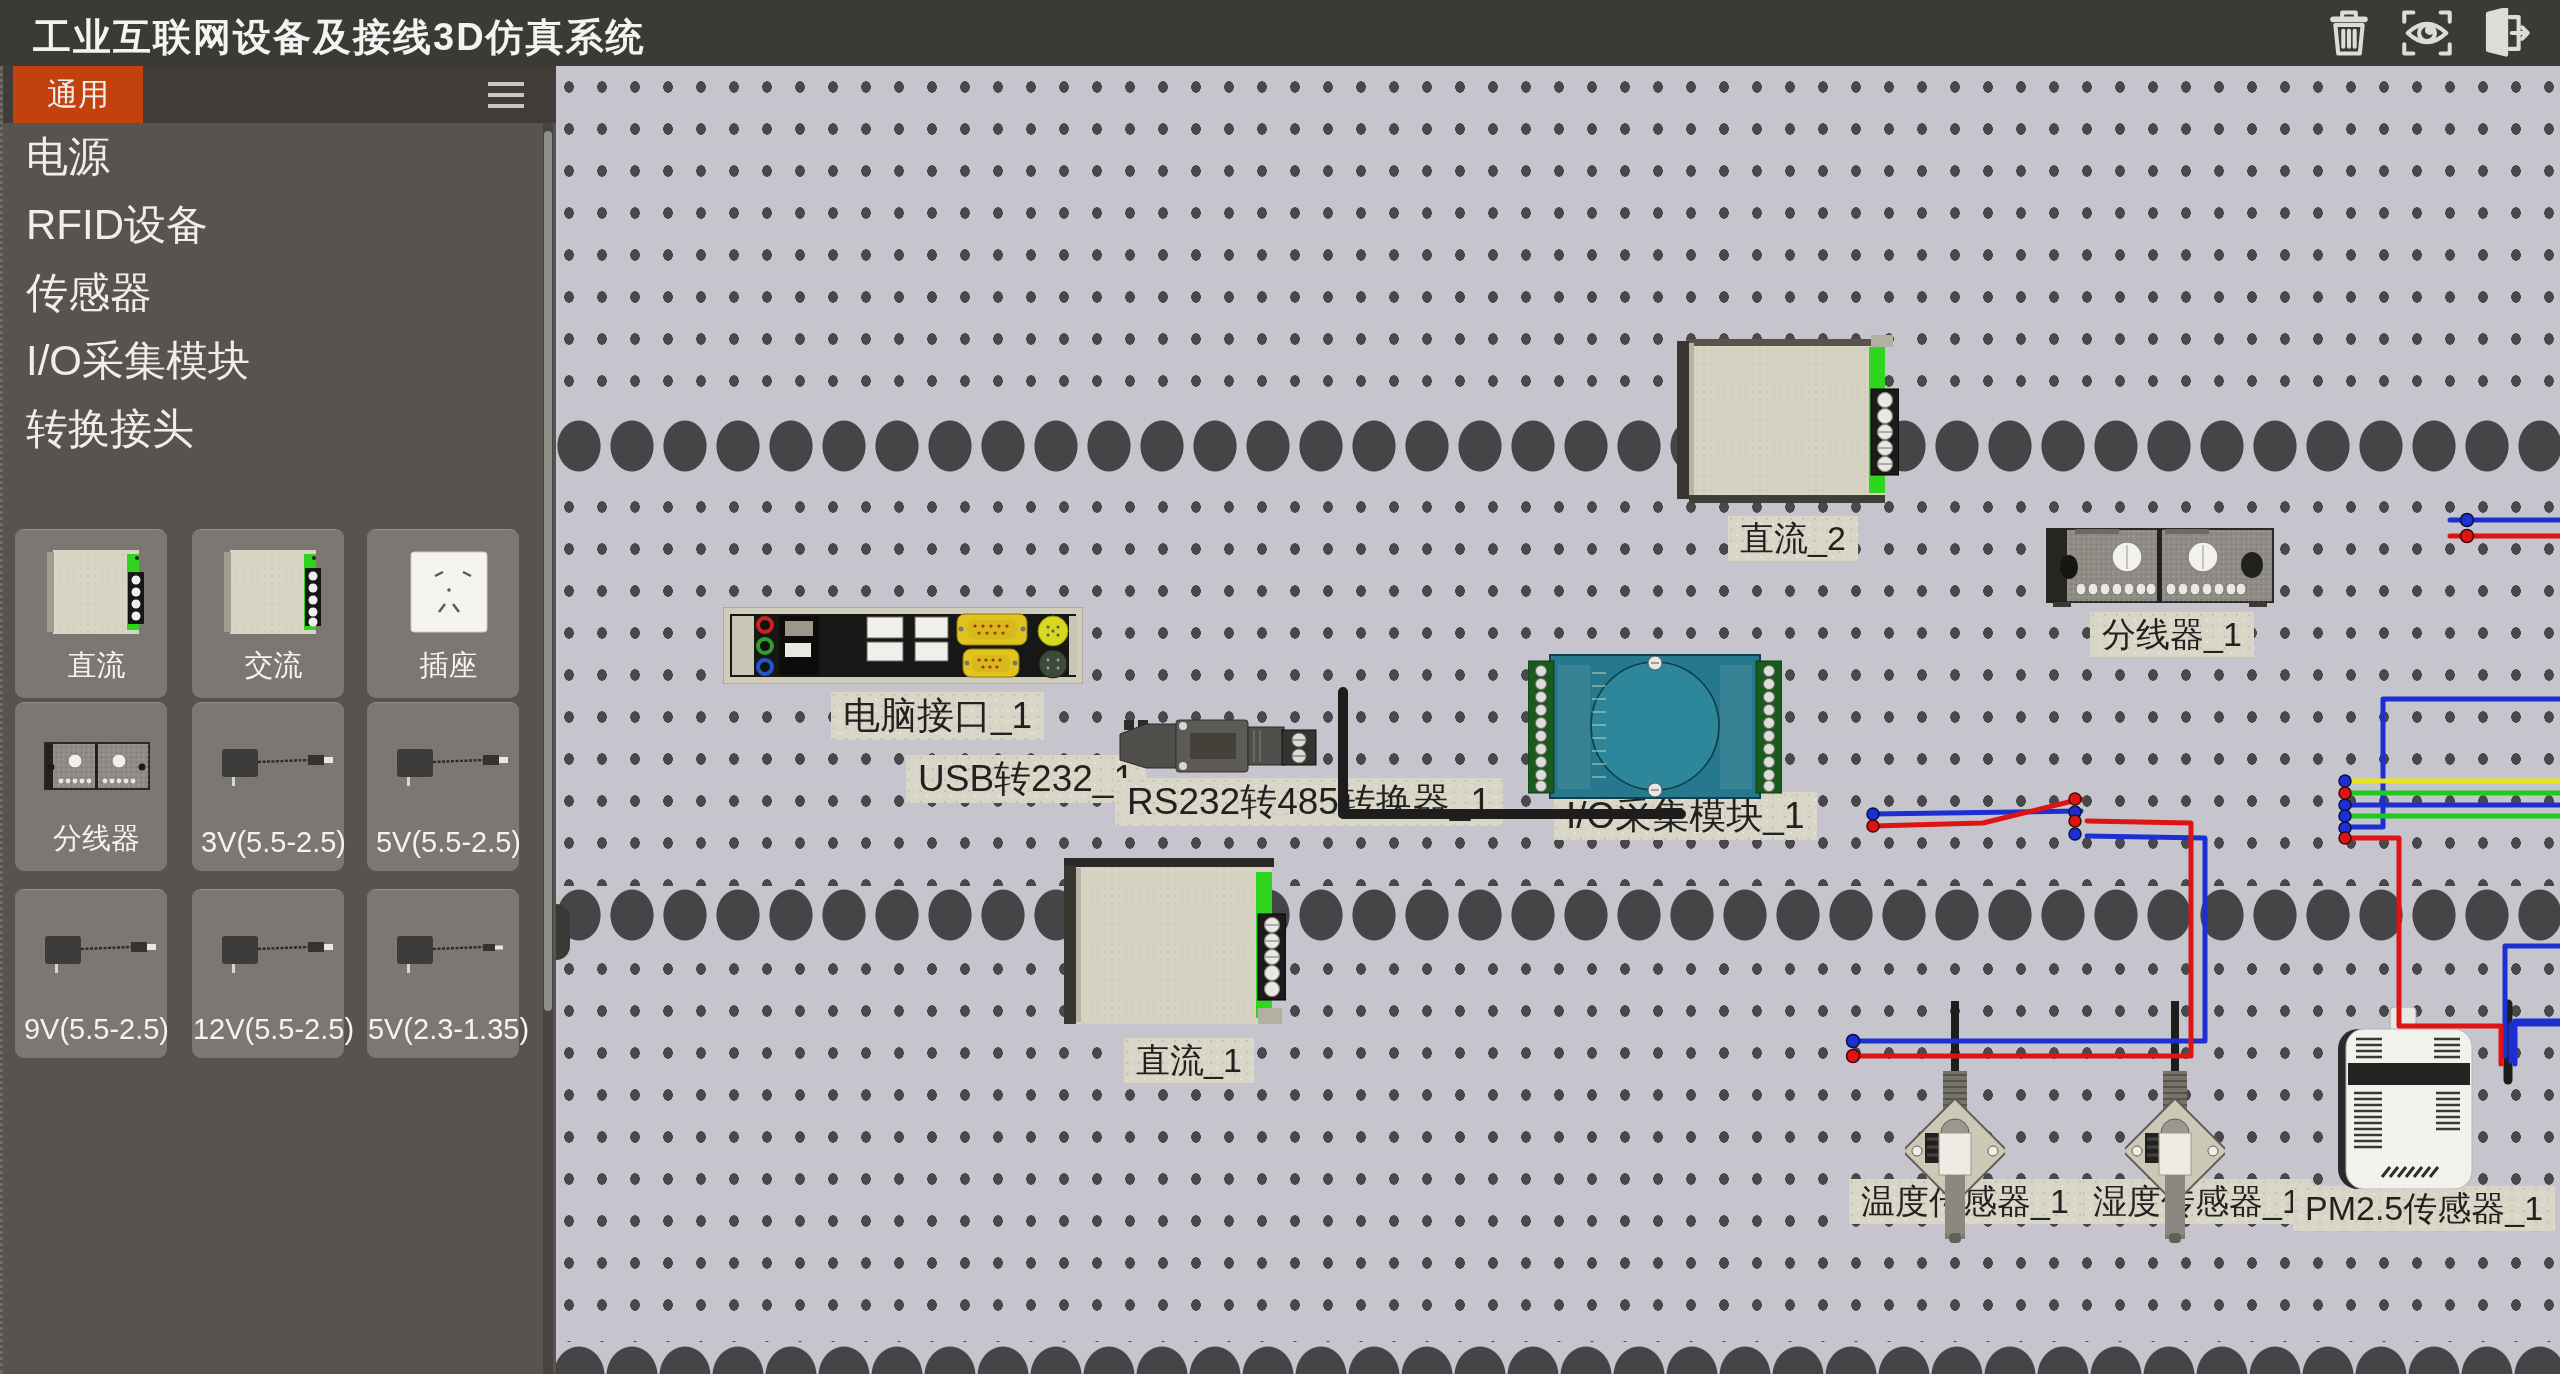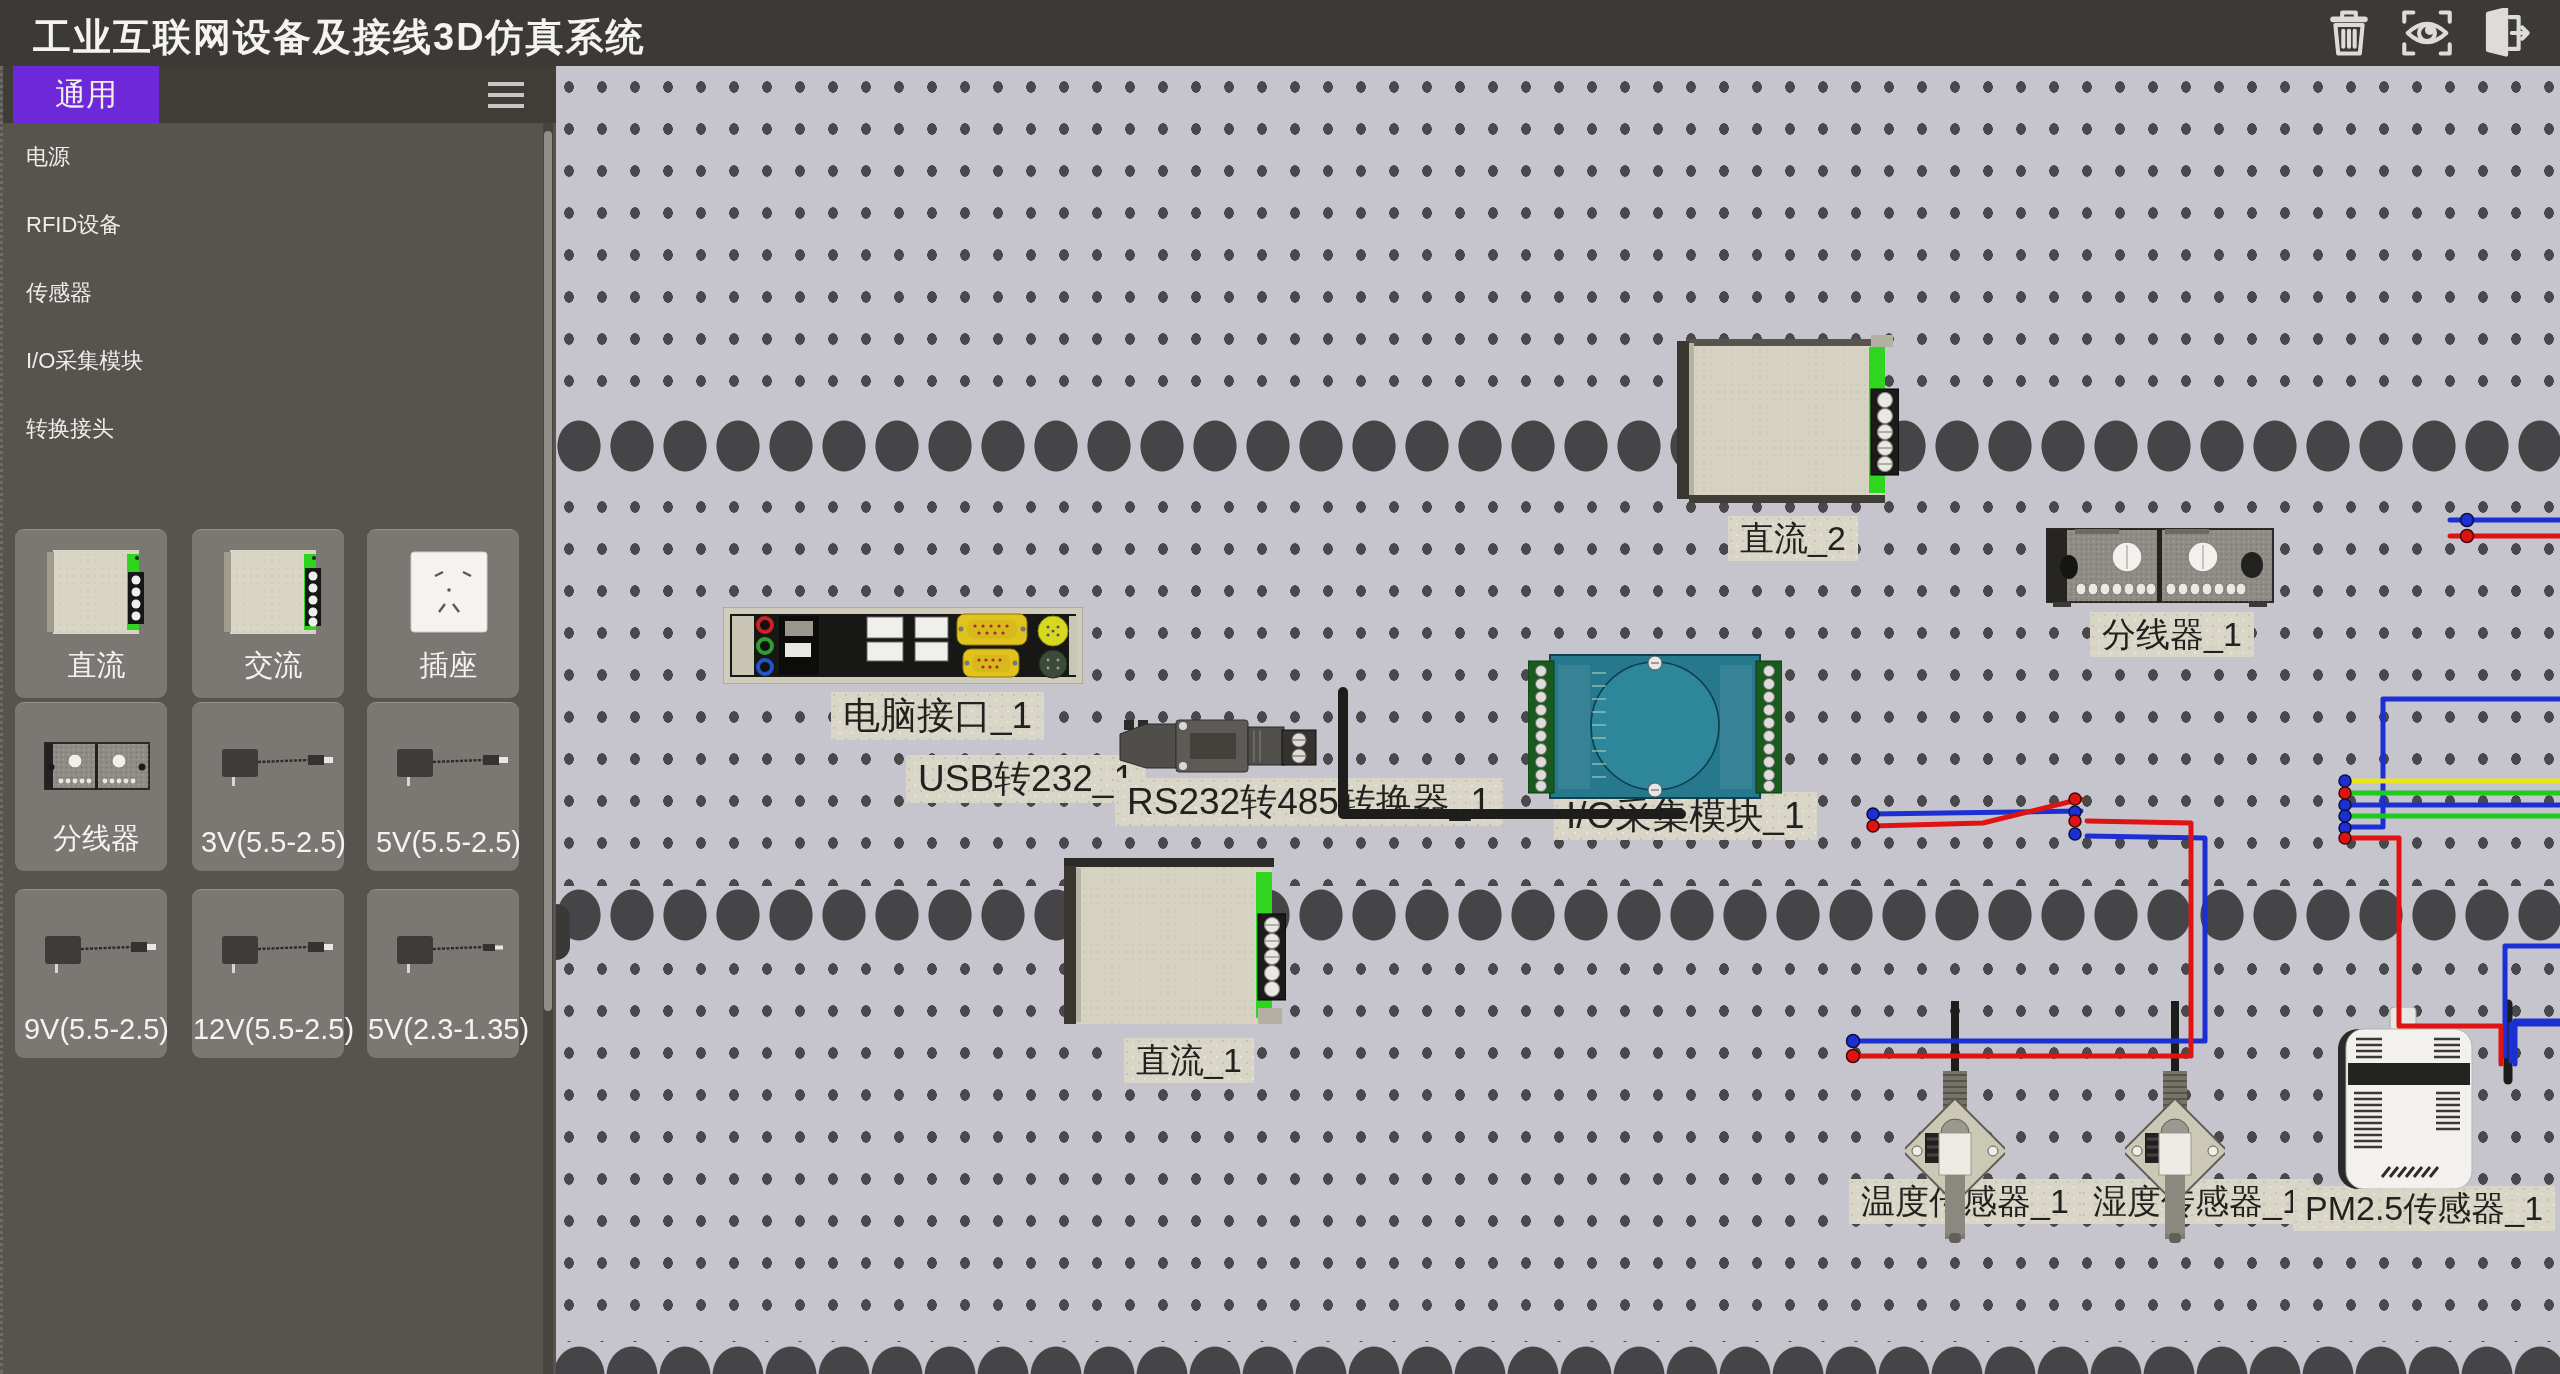--- a/index.html
+++ b/index.html
@@ -10,27 +10,27 @@
   #topbar{position:absolute;left:0;top:0;width:2560px;height:66px;background:#3b3a37;z-index:10;}
   #topbar .title{position:absolute;left:33px;top:12px;font-size:38px;font-weight:bold;
                  color:#f4f3f1;letter-spacing:2px;}
   .tb-icons{position:absolute;right:26px;top:8px;display:flex;gap:20px;}
   .tb-icon{width:58px;height:50px;cursor:pointer;}
 
   
   #sidebar{position:absolute;left:0;top:66px;width:553px;height:1308px;background:#57544f;
            border-left:3px dotted #6e6b66;z-index:5;}
   #side-header{position:absolute;left:0;top:0;width:553px;height:57px;background:#403d39;}
-  #tab-general{position:absolute;left:10px;top:0;width:146px;height:57px;background:#6d28d9;
+  #tab-general{position:absolute;left:10px;top:0;width:130px;height:57px;background:#c2410c;
                color:#efeeeb;font-size:31px;display:flex;align-items:center;justify-content:center;}
   #hamburger{position:absolute;right:32px;top:16px;width:36px;height:26px;cursor:pointer;}
   #hamburger span{display:block;height:4px;background:#c9c7c3;margin-bottom:7px;}
 
   .menu{position:absolute;left:0;top:57px;width:540px;}
-  .menu-item{height:68px;line-height:68px;padding-left:23px;font-size:22px;color:#efeeea;cursor:pointer;}
+  .menu-item{height:68px;line-height:68px;padding-left:23px;font-size:42px;color:#efeeea;cursor:pointer;}
 
   .palette{position:absolute;left:12px;top:463px;width:528px;}
   .card{position:absolute;width:152px;height:168px;background:#7b7874;border-radius:9px;
         border-top:1px solid #94918c;cursor:pointer;}
   .card .thumb{position:absolute;left:0;top:8px;width:163px;height:110px;}
   .card .clabel{position:absolute;left:0;bottom:12px;width:163px;text-align:center;
                 font-size:29px;color:#f4f3f1;white-space:nowrap;}
 
   #side-scroll{position:absolute;right:3px;top:57px;width:10px;height:1251px;background:#47443f;}
   #side-thumb{position:absolute;left:1px;top:8px;width:8px;height:880px;background:#908e89;border-radius:4px;}

